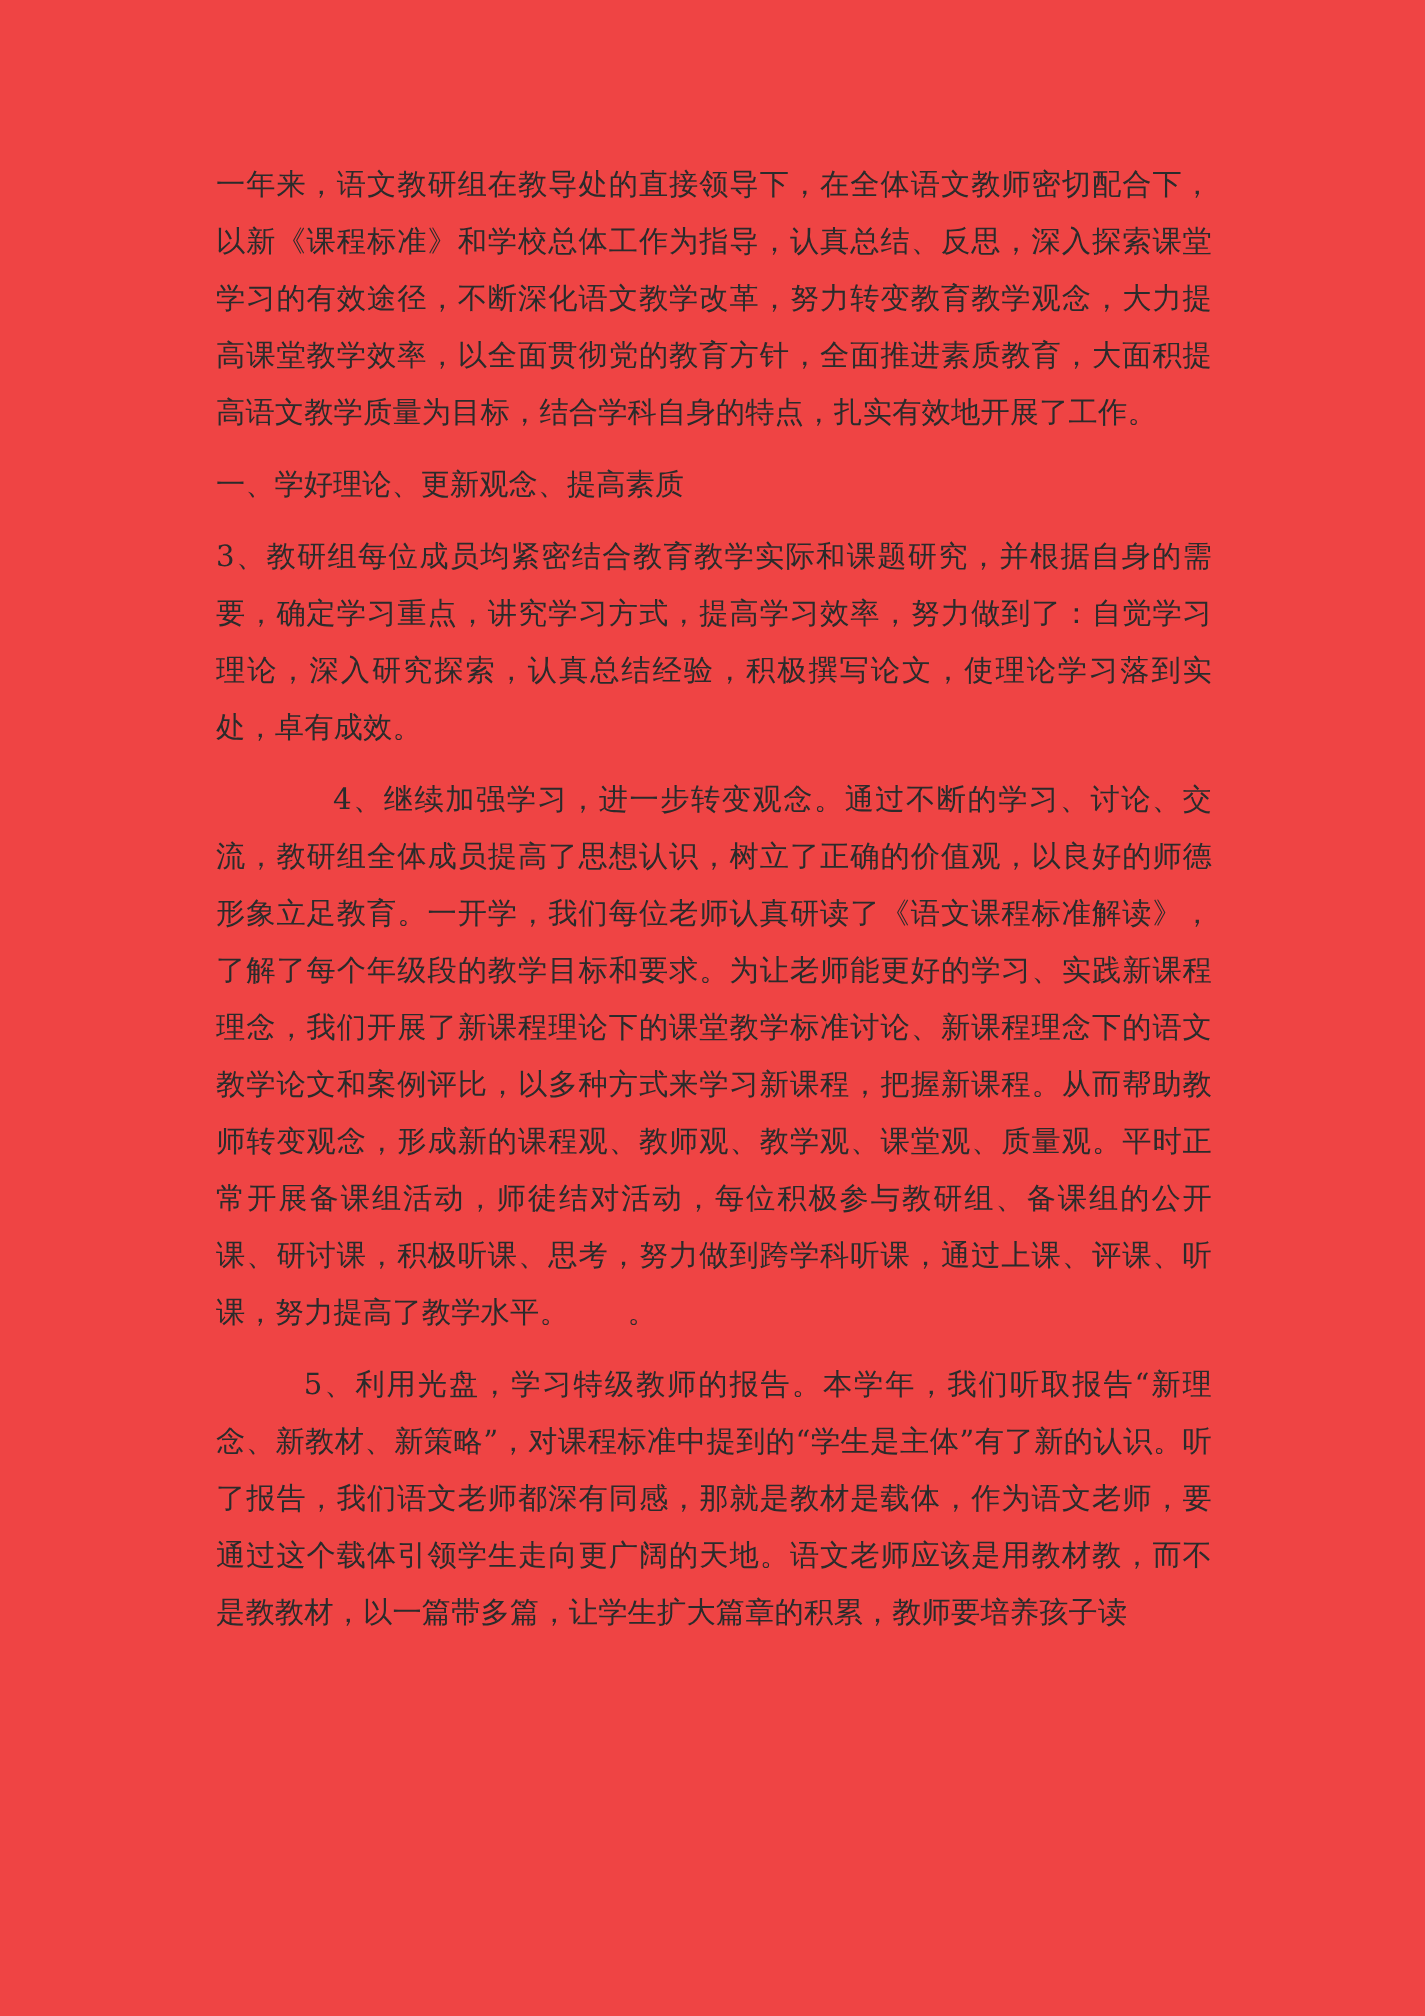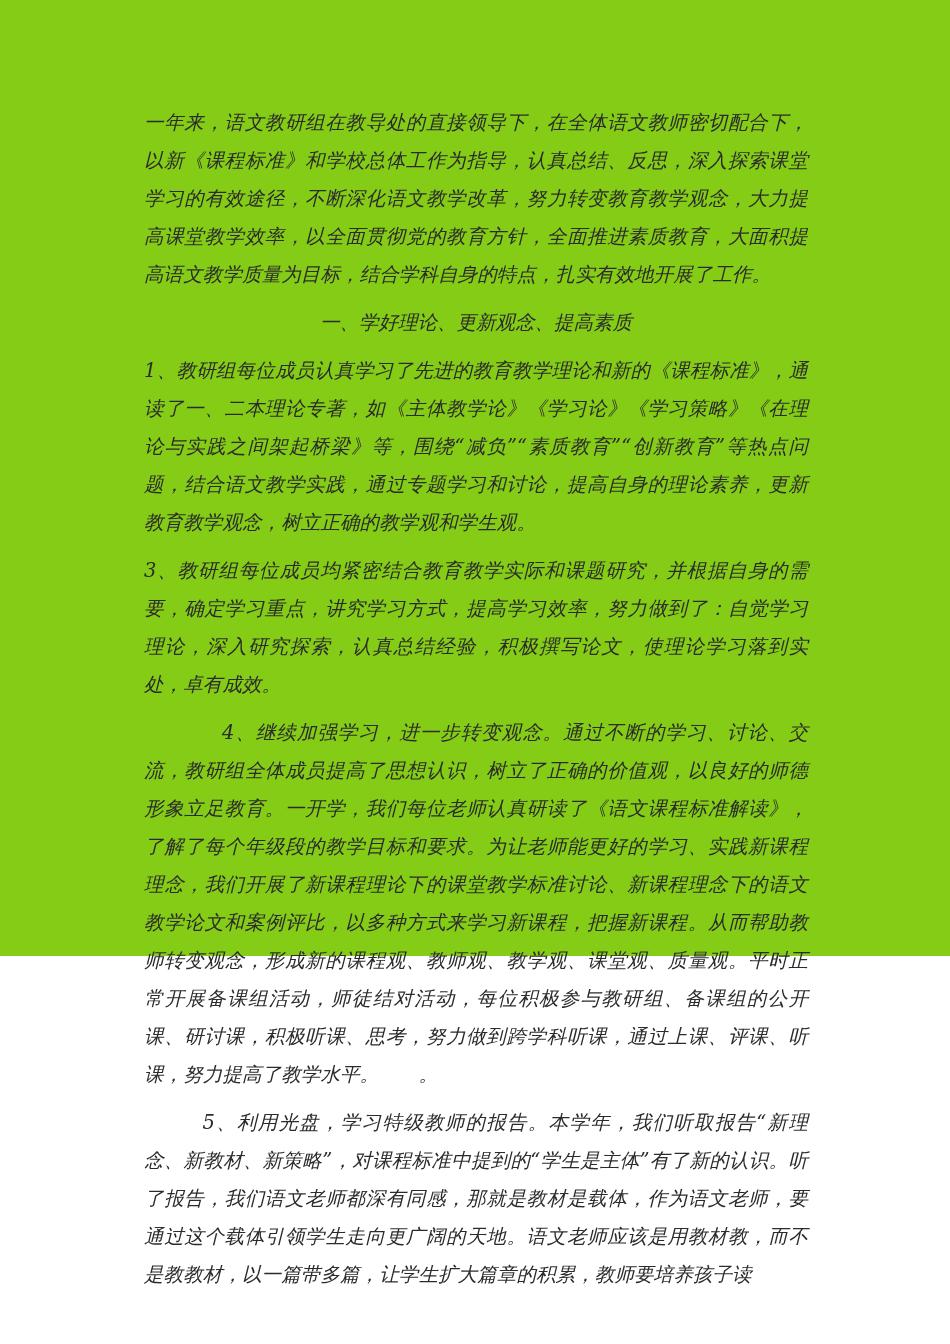--- a/index.html
+++ b/index.html
@@ -9,24 +9,23 @@
   }
   body {
     width: 950px;
     height: 1344px;
     overflow: hidden;
     font-family: "DejaVu Serif", "Liberation Serif", serif;
   }
   .page {
     position: relative;
     width: 950px;
-    height: 956px;
-    background: #84cc16;
+    height: 1344px;
+    background: #ef4444;
     box-sizing: border-box;
-    font-style: italic;
   }
   .doc-body {
     position: absolute;
     left: 144px;
     top: 104px;
     width: 664px;
   }
   p.para {
     margin: 0 0 10px 0;
     font-size: 19.5px;
@@ -45,35 +44,34 @@
   .indent-0 { text-indent: 0; }
   .indent-3 { text-indent: 3em; }
   .indent-4 { text-indent: 4em; }
 
   
   p.section-head {
     margin: 0 0 10px 0;
     font-size: 19.5px;
     line-height: 38px;
     color: #2b2b2b;
-    text-align: center;
+    text-align: left;
     font-family: "DejaVu Serif", "Liberation Serif", serif;
   }
 </style>
 </head>
 <body>
 
 <div class="page">
   <div class="doc-body">
 
     <p class="para indent-0">一年来，语文教研组在教导处的直接领导下，在全体语文教师密切配合下，以新《课程标准》和学校总体工作为指导，认真总结、反思，深入探索课堂学习的有效途径，不断深化语文教学改革，努力转变教育教学观念，大力提高课堂教学效率，以全面贯彻党的教育方针，全面推进素质教育，大面积提高语文教学质量为目标，结合学科自身的特点，扎实有效地开展了工作。</p>
 
     <p class="section-head">一、学好理论、更新观念、提高素质</p>
 
-    <p class="para indent-0">1、教研组每位成员认真学习了先进的教育教学理论和新的《课程标准》，通读了一、二本理论专著，如《主体教学论》《学习论》《学习策略》《在理论与实践之间架起桥梁》等，围绕“减负”“素质教育”“创新教育”等热点问题，结合语文教学实践，通过专题学习和讨论，提高自身的理论素养，更新教育教学观念，树立正确的教学观和学生观。</p>
 
 
     <p class="para indent-0">3、教研组每位成员均紧密结合教育教学实际和课题研究，并根据自身的需要，确定学习重点，讲究学习方式，提高学习效率，努力做到了：自觉学习理论，深入研究探索，认真总结经验，积极撰写论文，使理论学习落到实处，卓有成效。</p>
 
     <p class="para indent-4">4、继续加强学习，进一步转变观念。通过不断的学习、讨论、交流，教研组全体成员提高了思想认识，树立了正确的价值观，以良好的师德形象立足教育。一开学，我们每位老师认真研读了《语文课程标准解读》，了解了每个年级段的教学目标和要求。为让老师能更好的学习、实践新课程理念，我们开展了新课程理论下的课堂教学标准讨论、新课程理念下的语文教学论文和案例评比，以多种方式来学习新课程，把握新课程。从而帮助教师转变观念，形成新的课程观、教师观、教学观、课堂观、质量观。平时正常开展备课组活动，师徒结对活动，每位积极参与教研组、备课组的公开课、研讨课，积极听课、思考，努力做到跨学科听课，通过上课、评课、听课，努力提高了教学水平。　　。</p>
 
     <p class="para indent-3">5、利用光盘，学习特级教师的报告。本学年，我们听取报告“新理念、新教材、新策略”，对课程标准中提到的“学生是主体”有了新的认识。听了报告，我们语文老师都深有同感，那就是教材是载体，作为语文老师，要通过这个载体引领学生走向更广阔的天地。语文老师应该是用教材教，而不是教教材，以一篇带多篇，让学生扩大篇章的积累，教师要培养孩子读</p>
 
   </div>
 </div>

